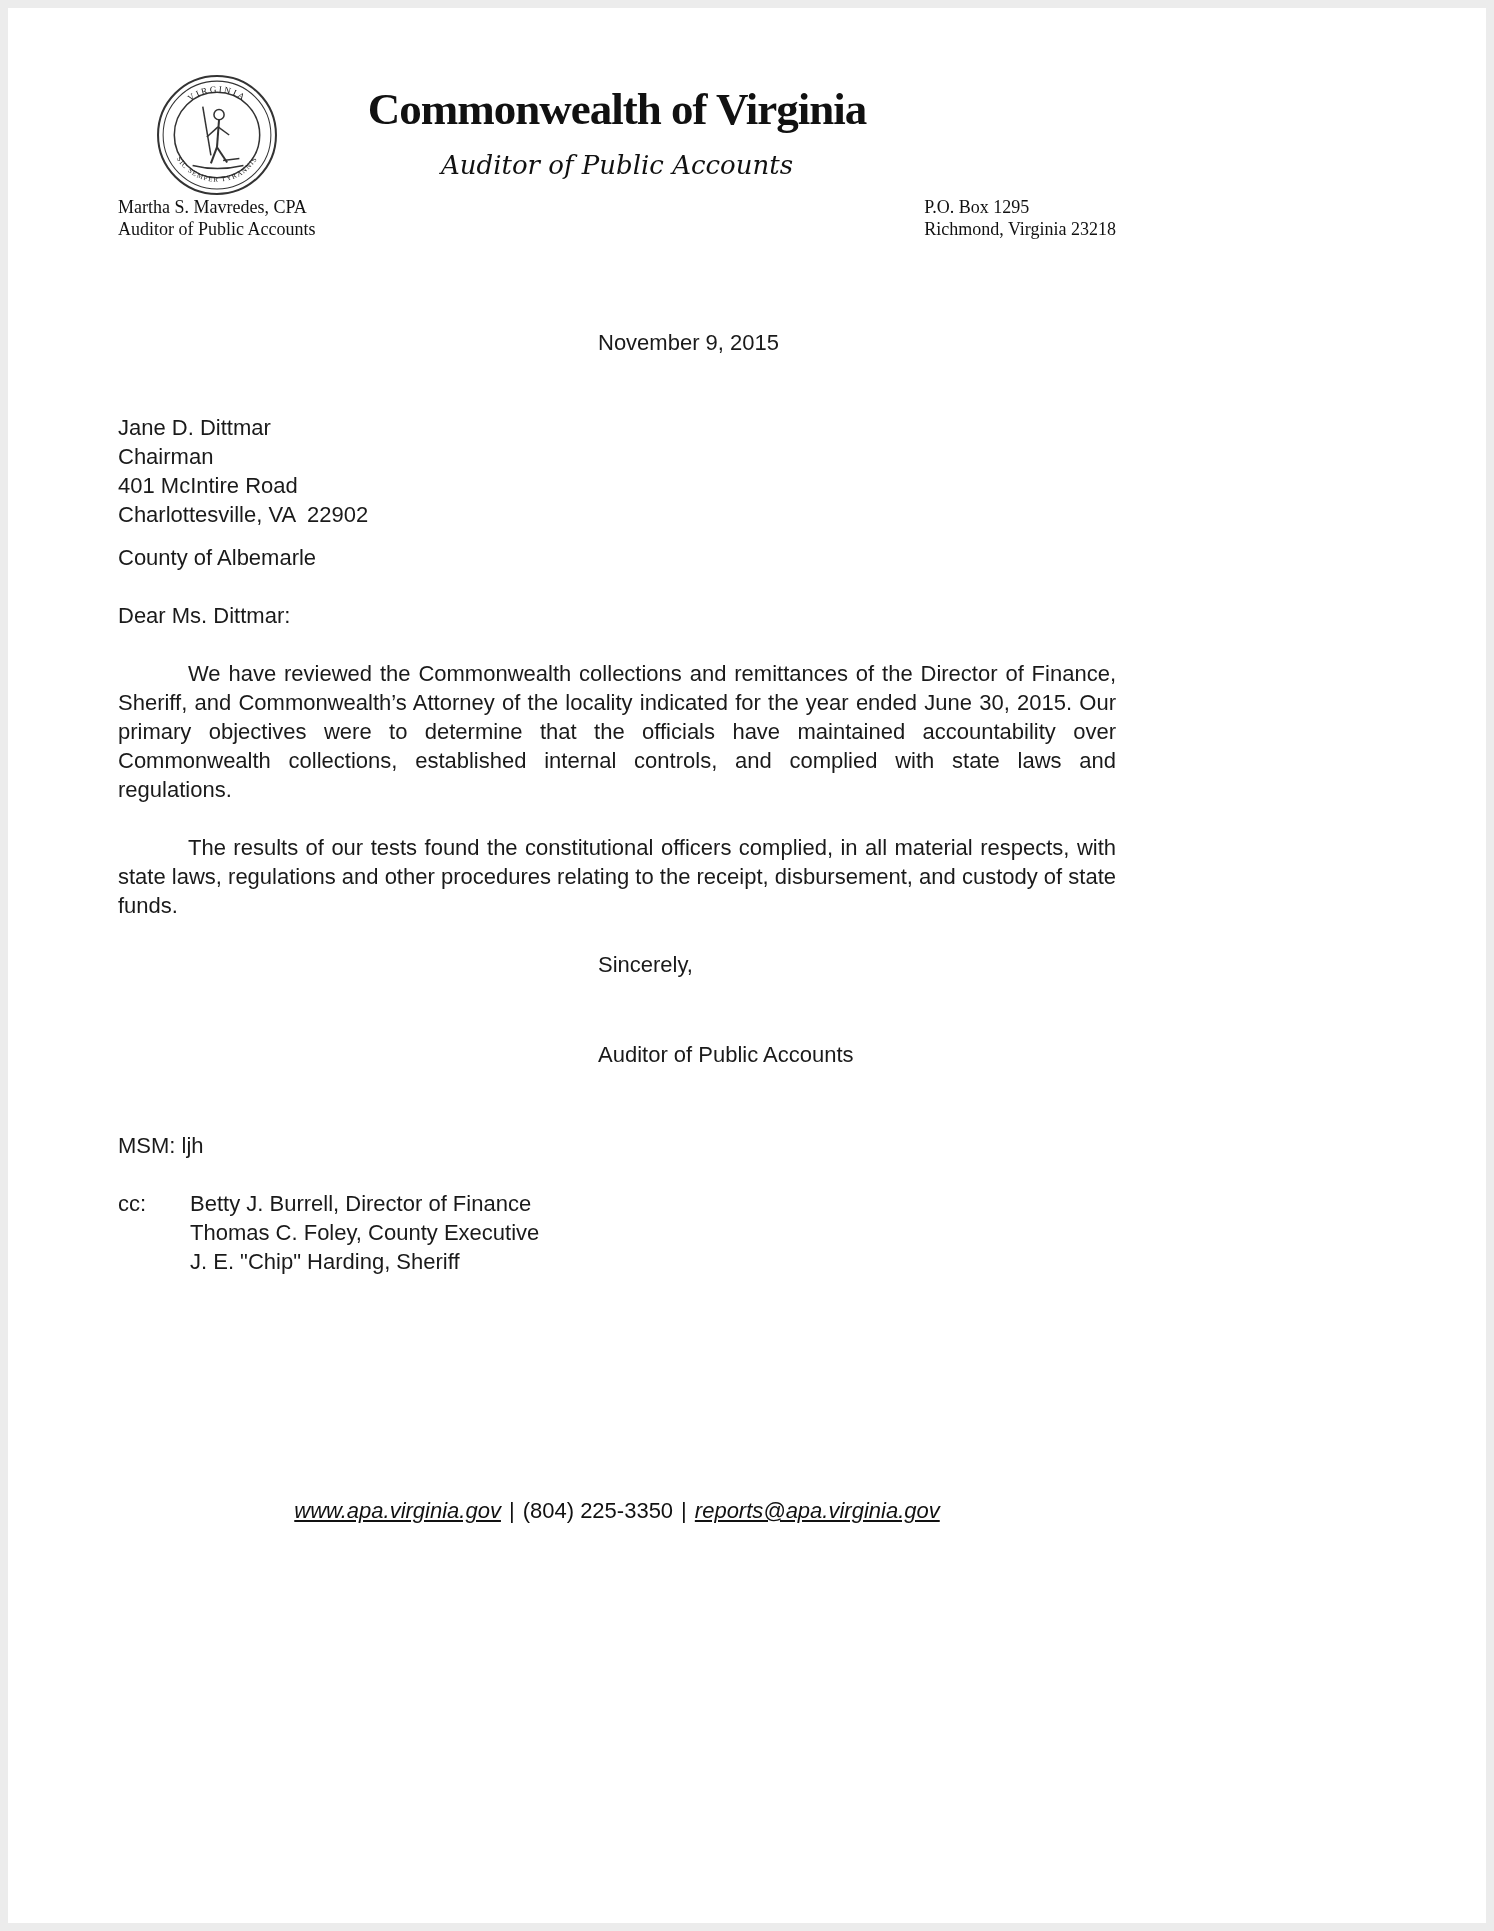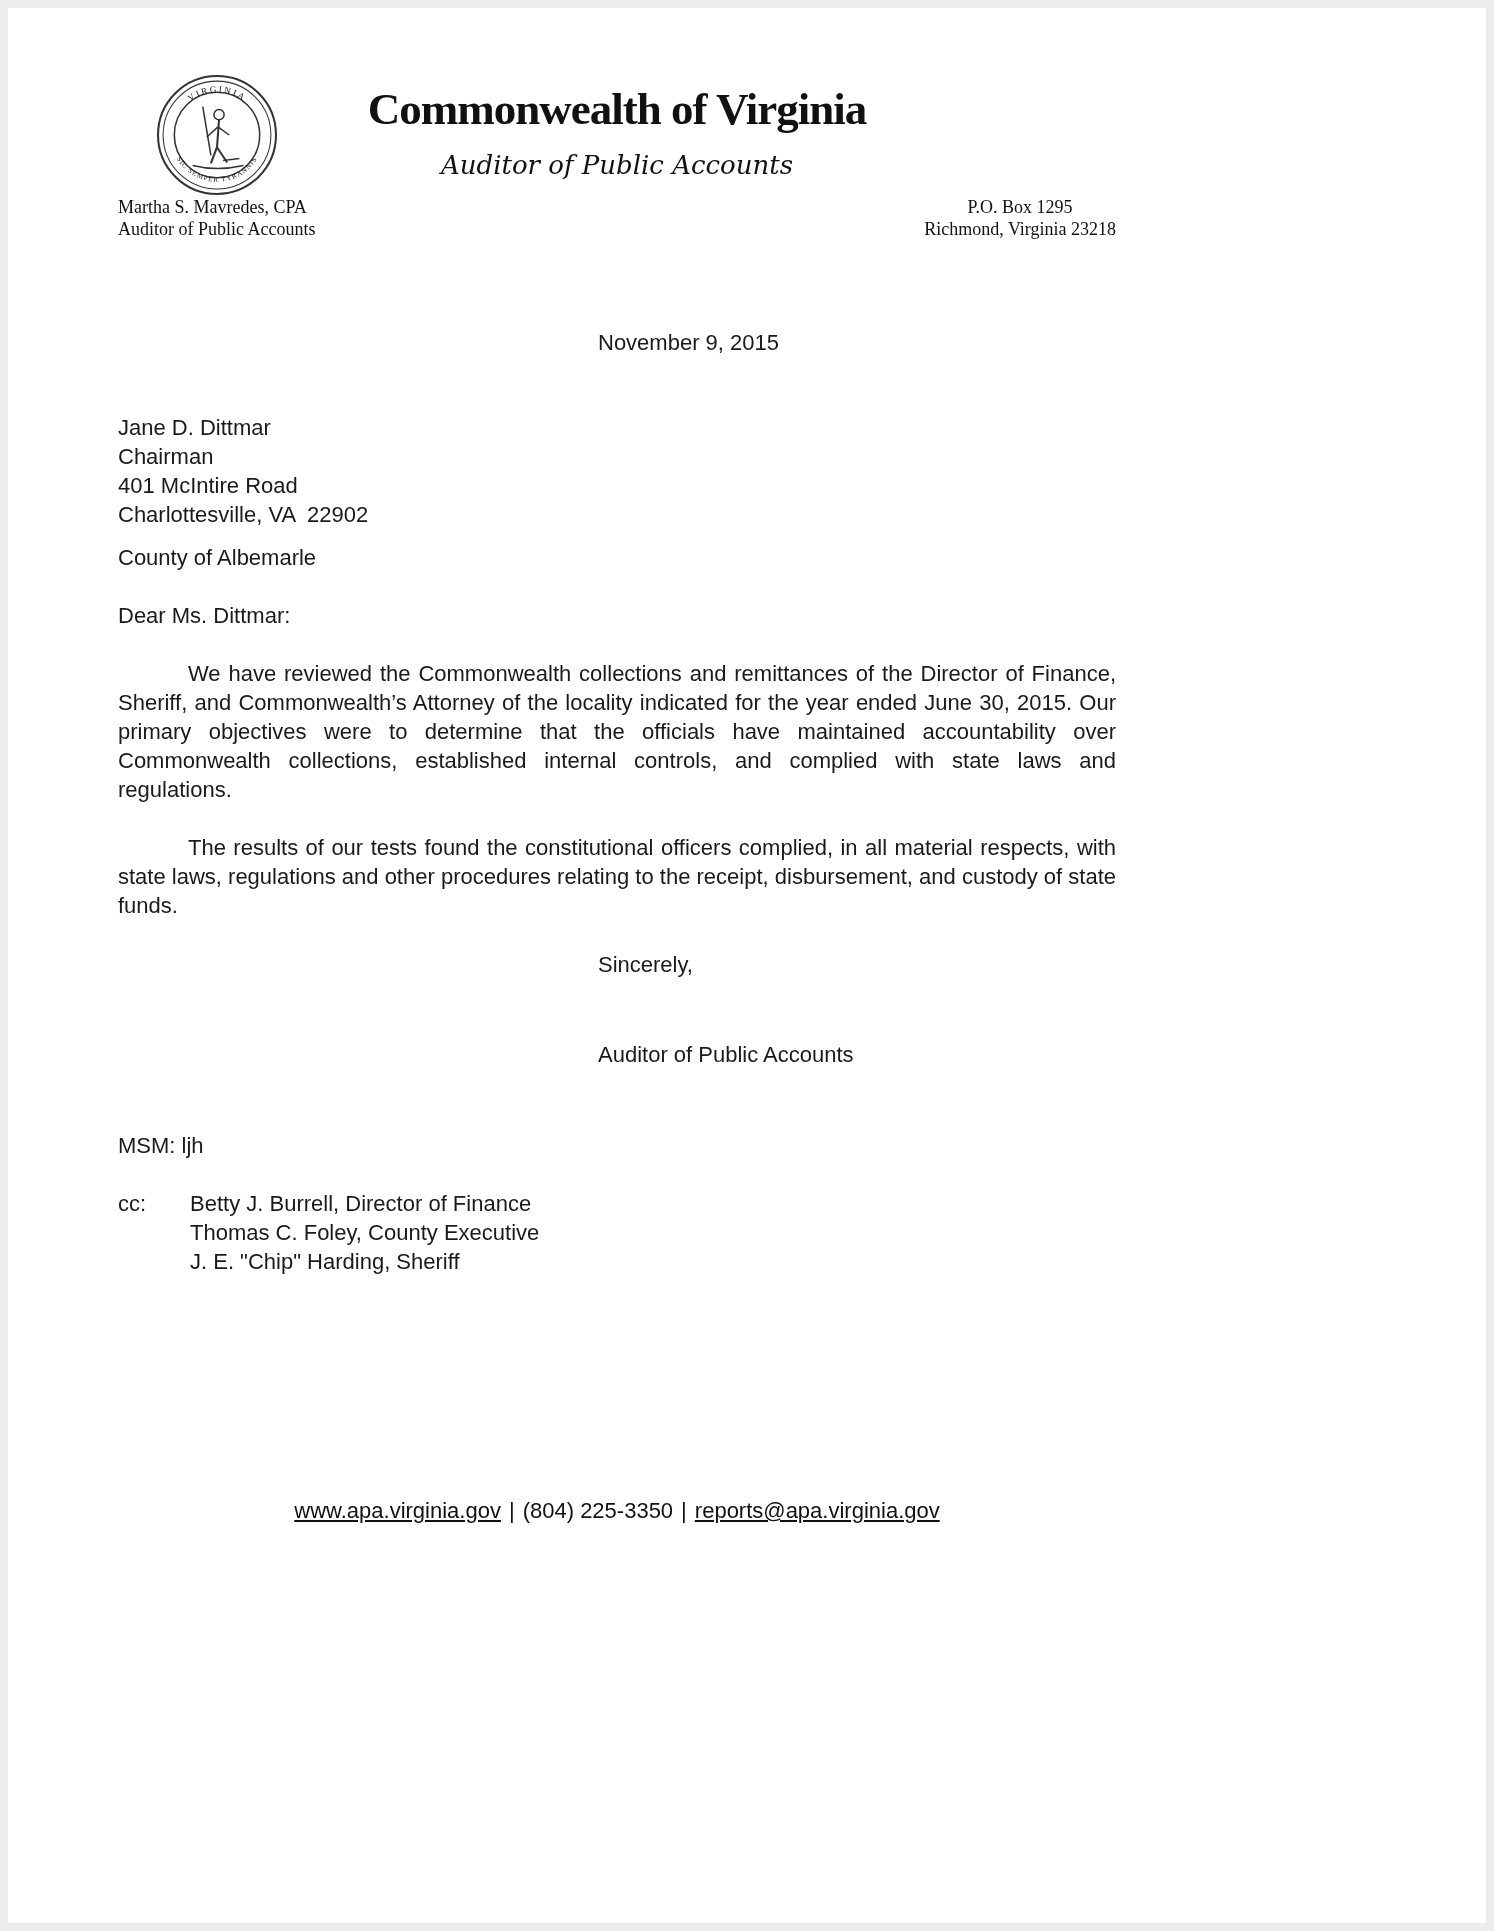--- a/index.html
+++ b/index.html
@@ -51,21 +51,21 @@
   }
   .contacts {
     display: flex;
     justify-content: space-between;
     margin-top: 16px;
     font-family: "Liberation Serif", serif;
     font-size: 18px;
     line-height: 22px;
     color: #111;
   }
-  .contact-right { text-align: center; }
+  .contact-right { text-align: left; }
 
   
   .date-line {
     margin-top: 88px;
     padding-left: 480px;
     white-space: pre-wrap;
   }
   .recipient-block { margin-top: 56px; }
   .recipient-block div { white-space: pre-wrap; }
   .locality-line { margin-top: 14px; }
@@ -99,20 +99,21 @@
     top: 1488px;
     text-align: center;
     font-size: 22px;
     line-height: 29px;
     color: #111;
   }
   .footer-link {
     color: #111;
     text-decoration: underline;
     cursor: pointer;
+    font-style: italic;
   }
   .footer-sep { padding: 0 8px; }
 </style>
 </head>
 <body>
 
 <div class="page">
   <div class="content">
 
     <div class="letterhead">

